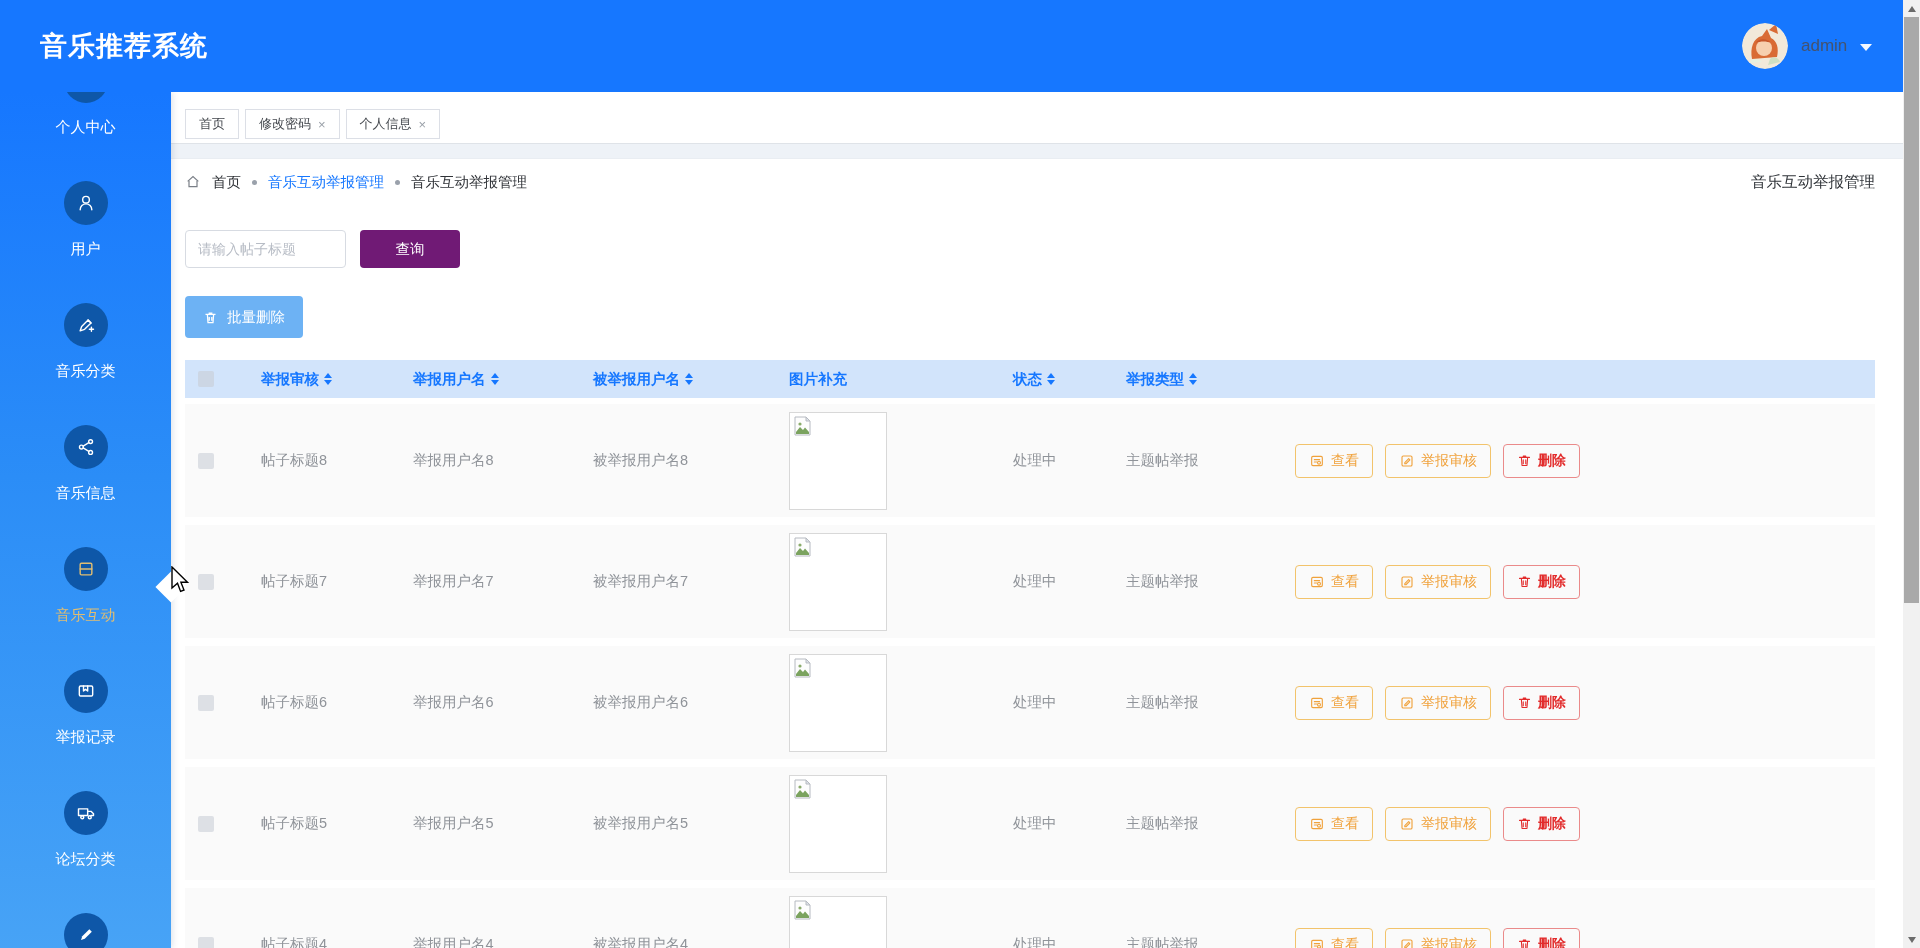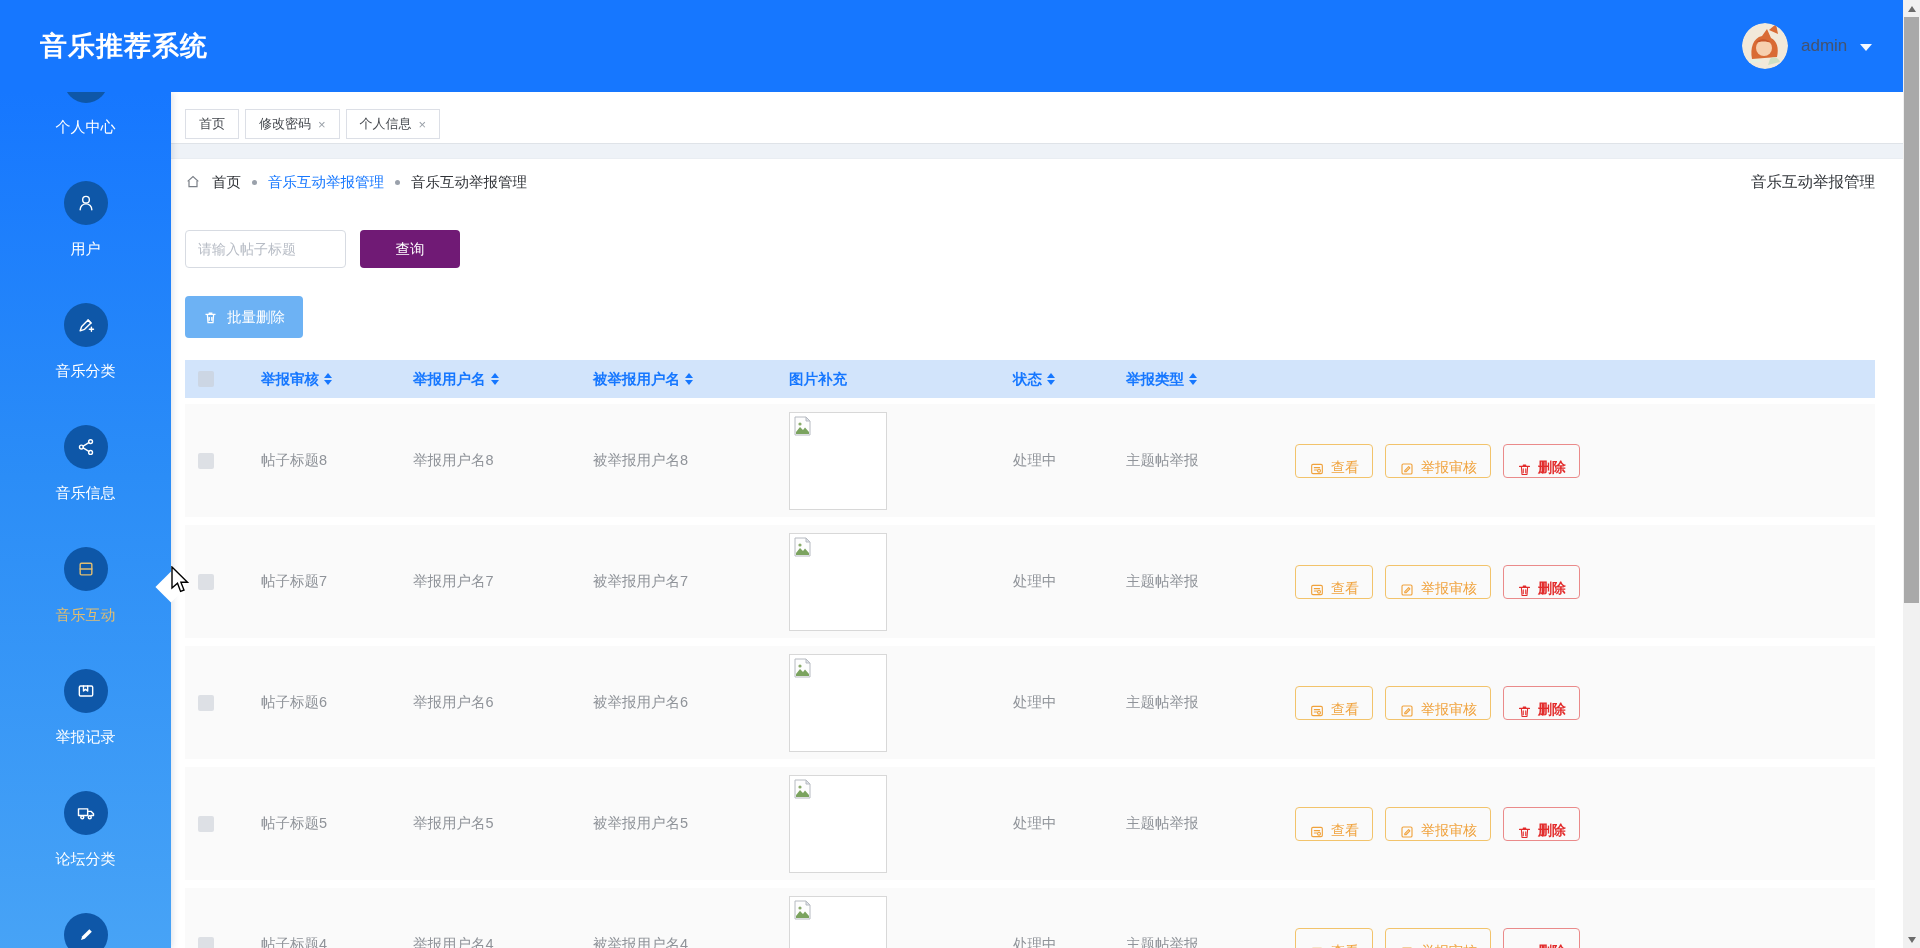--- a/index.html
+++ b/index.html
@@ -61,21 +61,21 @@
   .sorter .up{width:0;height:0;border-left:4px solid transparent;border-right:4px solid transparent;border-bottom:5px solid #1677ff;}
   .sorter .dn{width:0;height:0;border-left:4px solid transparent;border-right:4px solid transparent;border-top:5px solid #1677ff;}
   .rows .row{display:flex;align-items:center;height:113px;background:#fafafa;margin-bottom:8px;
     color:#8f9399;font-size:14.5px;}
   .rows .row:first-child{margin-top:6px;}
   .cell{display:flex;align-items:center;box-sizing:border-box;}
   .cb{width:16px;height:16px;background:#dde0e5;border-radius:2px;margin-left:13px;cursor:pointer;}
   .hcb{background:#ccd6e4;}
   .imgbox{width:98px;height:98px;background:#ffffff;border:1px solid #d8d8d8;position:relative;box-sizing:border-box;}
   .imgbox svg{position:absolute;left:3px;top:3px;}
-  .btn{height:34px;border-radius:4px;background:transparent;display:inline-flex;align-items:flex-end;gap:6px;
+  .btn{height:34px;border-radius:4px;background:transparent;display:inline-flex;align-items:center;gap:6px;
     padding:0 13px;font-size:14px;cursor:pointer;box-sizing:border-box;}
   .btn + .btn{margin-left:12px;}
   .btn-warn{border:1px solid #f2c36b;color:#f0a23c;}
   .btn-danger{border:1px solid #ea8a8a;color:#e22b2b;font-weight:bold;}
   
   .scroll-track{position:absolute;right:0;top:0;width:17px;height:948px;background:#f1f1f1;z-index:20;}
   .scroll-thumb{position:absolute;left:1px;top:17px;width:15px;height:586px;background:#a9a9a9;}
   .scroll-btn{position:absolute;left:0;width:17px;height:17px;display:flex;align-items:center;justify-content:center;}
   .scroll-btn.up{top:0;} .scroll-btn.down{bottom:0;}
   .tri-up{width:0;height:0;border-left:4px solid transparent;border-right:4px solid transparent;border-bottom:6px solid #6b6b6b;}

